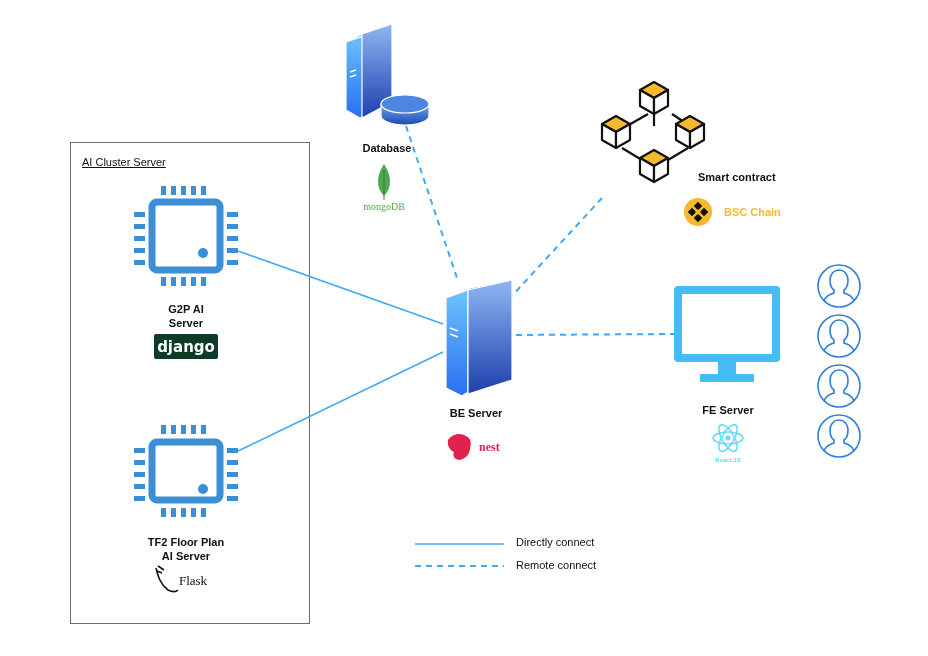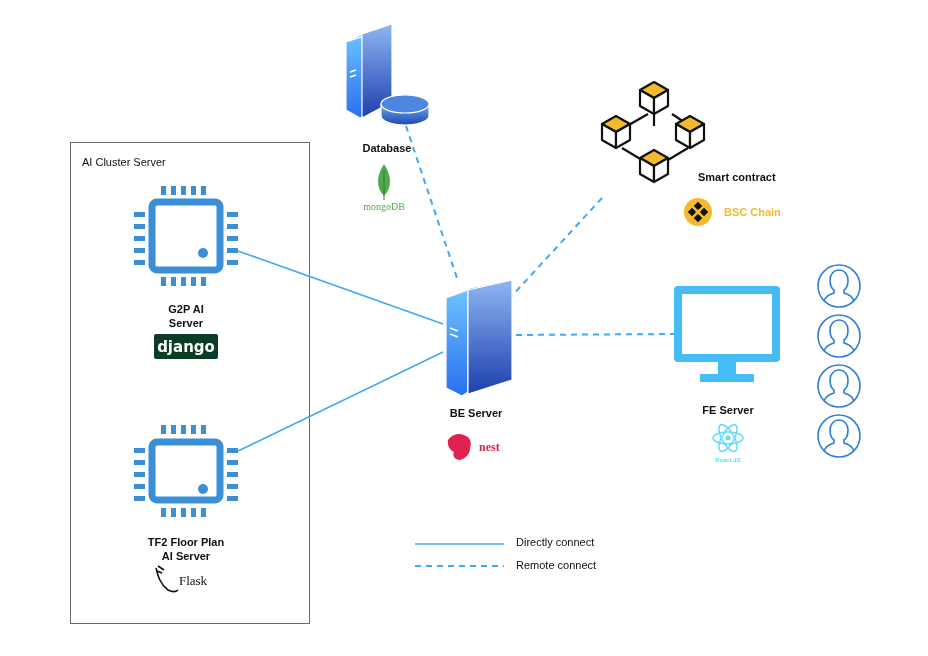--- a/index.html
+++ b/index.html
@@ -1,20 +1,20 @@
 <!DOCTYPE html>
 <html><head>
   <meta charset="utf-8">
   <style>
     html, body { margin: 0; padding: 0; background: #ffffff; }
     body { width: 928px; height: 656px; position: relative; overflow: hidden; font-family: "DejaVu Sans", sans-serif; }
     #diagram { position: absolute; left: 0; top: 0; width: 928px; height: 656px; }
     .lbl { font-family: "Liberation Sans", "DejaVu Sans", sans-serif; font-size: 11px; font-weight: bold; fill: #111; }
     .box { position: absolute; left: 70px; top: 142px; width: 240px; height: 482px; border: 1px solid #6b6b6b; box-sizing: border-box; }
-    .box-title { position: absolute; left: 82px; top: 156px; font-family: "Liberation Sans", sans-serif; font-size: 11px; color: #111; }
+    .box-title { position: absolute; left: 82px; top: 156px; font-family: "Liberation Sans", sans-serif; font-size: 11px; color: #111; text-decoration: underline; }
   </style>
 </head>
 <body>
 
 <div class="box"></div>
 <div class="box-title">AI Cluster Server</div>
 
 <svg id="diagram" viewBox="0 0 928 656" xmlns="http://www.w3.org/2000/svg">
   <defs>
     <linearGradient id="srvFront" x1="0" y1="0" x2="0" y2="1">

